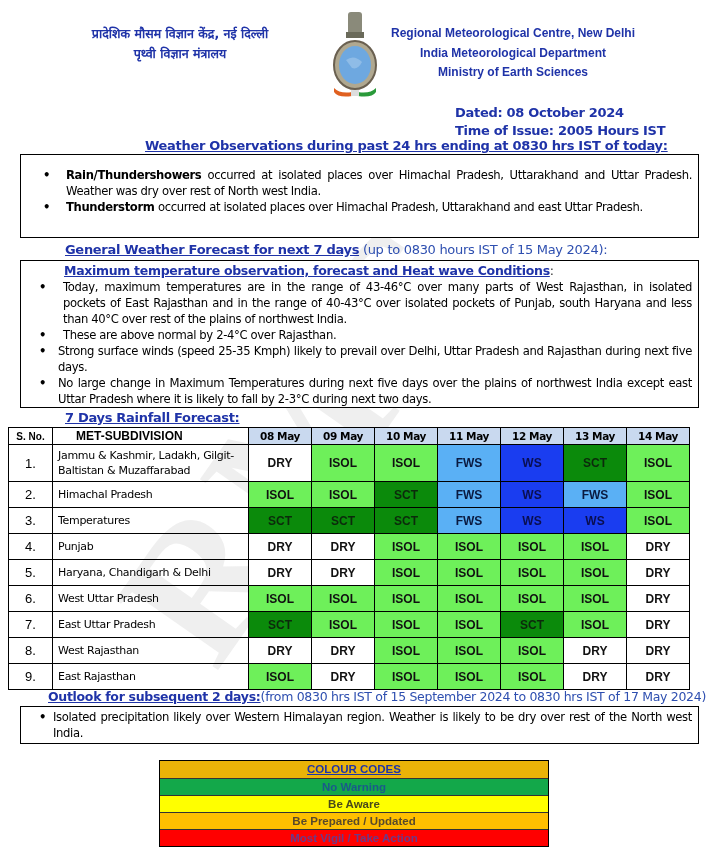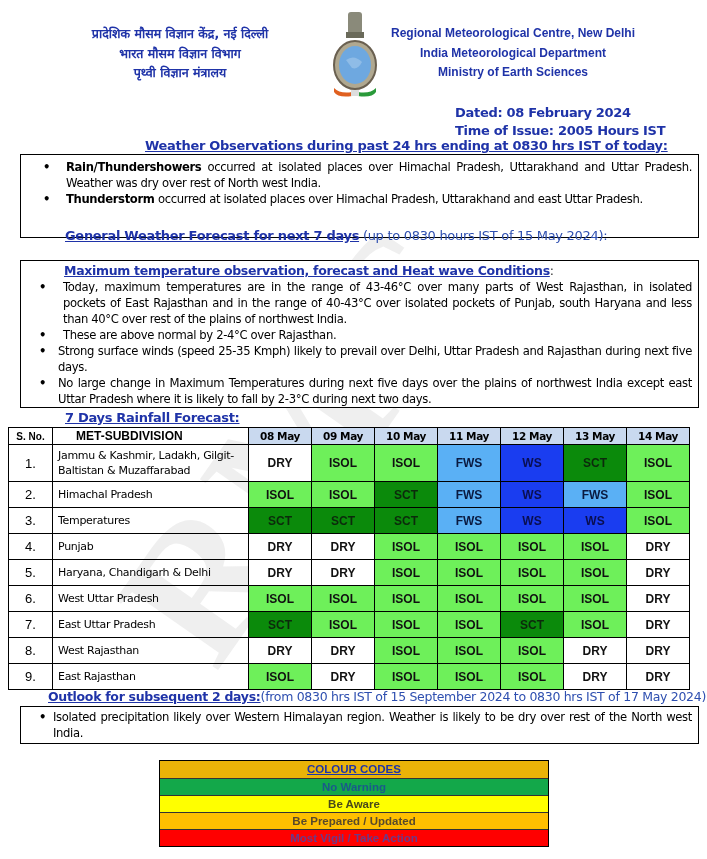--- a/index.html
+++ b/index.html
@@ -70,58 +70,57 @@
     }
   </style>
 </head>
 <body>
 
 <div class="watermark">RMC</div>
 
 <div class="header">
   <div class="hindi">
     <div>प्रादेशिक मौसम विज्ञान केंद्र, नई दिल्ली</div>
-    <div>भारत मौसम विज्ञान विभाग</div>
     <div>पृथ्वी विज्ञान मंत्रालय</div>
   </div>
   <div class="logo">
     <svg width="50" height="92" viewBox="0 0 50 92">
       <rect x="18" y="2" width="14" height="22" rx="3" fill="#8a8a7a"></rect>
       <rect x="16" y="22" width="18" height="6" fill="#6a6a5a"></rect>
       <ellipse cx="25" cy="55" rx="21" ry="24" fill="#b0a890" stroke="#6a6050" stroke-width="2"></ellipse>
       <ellipse cx="25" cy="55" rx="16" ry="19" fill="#6ea8e0"></ellipse>
       <path d="M16 50 Q24 44 32 52 Q28 60 22 58 Z" fill="#9cc4ea" opacity="0.7"></path>
       <path d="M4 78 Q10 84 22 82 L22 86 Q8 88 4 82 Z" fill="#e06020"></path>
       <path d="M46 78 Q40 84 28 82 L28 86 Q42 88 46 82 Z" fill="#2a9a3a"></path>
       <rect x="21" y="80" width="8" height="6" fill="#ddd"></rect>
     </svg>
   </div>
   <div class="english">
     <div>Regional Meteorological Centre, New Delhi</div>
     <div>India Meteorological Department</div>
     <div>Ministry of Earth Sciences</div>
   </div>
   <div class="dated">
-    <div>Dated: 08 February 2024</div>
+    <div>Dated: 08 October 2024</div>
     <div>Time of Issue: 2005 Hours IST</div>
   </div>
 </div>
 
 <div class="sec-title" style="left:145px; top:138px;">
   <span class="u">Weather Observations during past 24 hrs ending at 0830 hrs IST of today:</span>
 </div>
 
-<div class="box" style="left:20px; top:154px; width:679px; height:84px; padding-top:4px; padding-right:6px;">
+<div class="box" style="left:20px; top:154px; width:679px; height:84px; padding-top:12px; padding-right:6px;">
   <ul>
     <li><b>Rain/Thundershowers</b><span> occurred at isolated places over Himachal Pradesh, Uttarakhand and Uttar Pradesh. Weather was dry over rest of North west India.</span></li>
     <li><b>Thunderstorm</b><span> occurred at isolated places over Himachal Pradesh, Uttarakhand and east Uttar Pradesh.</span></li>
   </ul>
 </div>
 
-<div class="sec-title" style="left:65px; top:228px;">
+<div class="sec-title" style="left:65px; top:242px;">
   <span class="u">General Weather Forecast for next 7 days</span><span class="rest"> (up to 0830 hours IST of 15 May 2024):</span>
 </div>
 
 <div class="box box2" style="left:20px; top:260px; width:679px; height:148px; padding-right:6px;">
   <div class="sec-title" style="position:static; padding-left:43px; margin-top:2px; font-size:12.5px;">
     <span class="u">Maximum temperature observation, forecast and Heat wave Conditions</span><span style="font-weight:normal;color:#333">:</span>
   </div>
   <ul>
     <li style="padding-left:42px">Today, maximum temperatures are in the range of 43-46°C over many parts of West Rajasthan, in isolated pockets of East Rajasthan and in the range of 40-43°C over isolated pockets of Punjab, south Haryana and less than 40°C over rest of the plains of northwest India.</li>
     <li style="padding-left:42px">These are above normal by 2-4°C over Rajasthan.</li>

